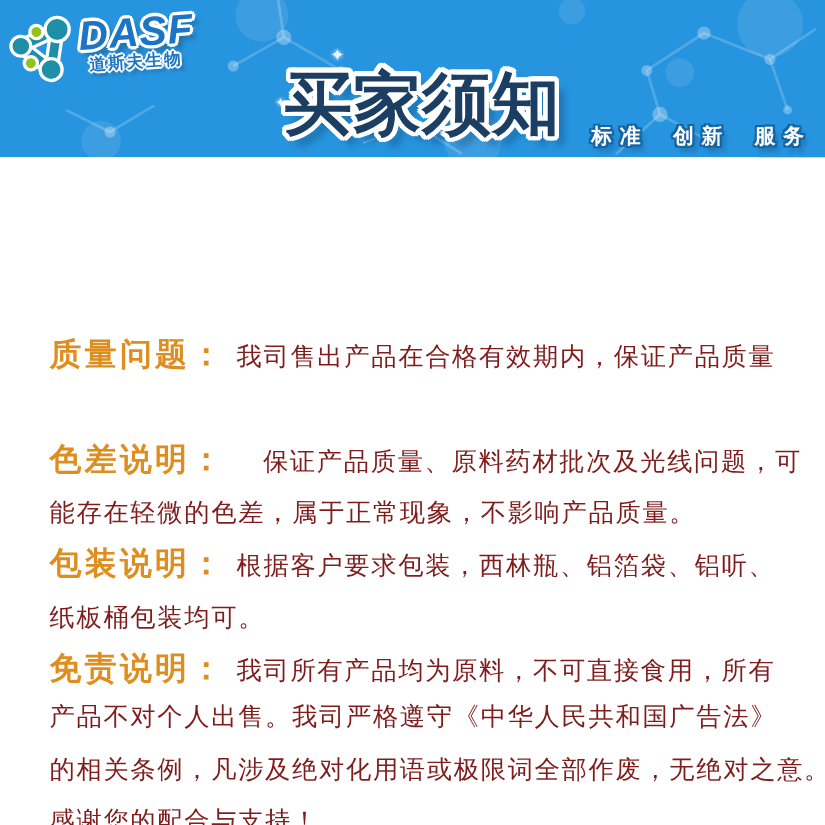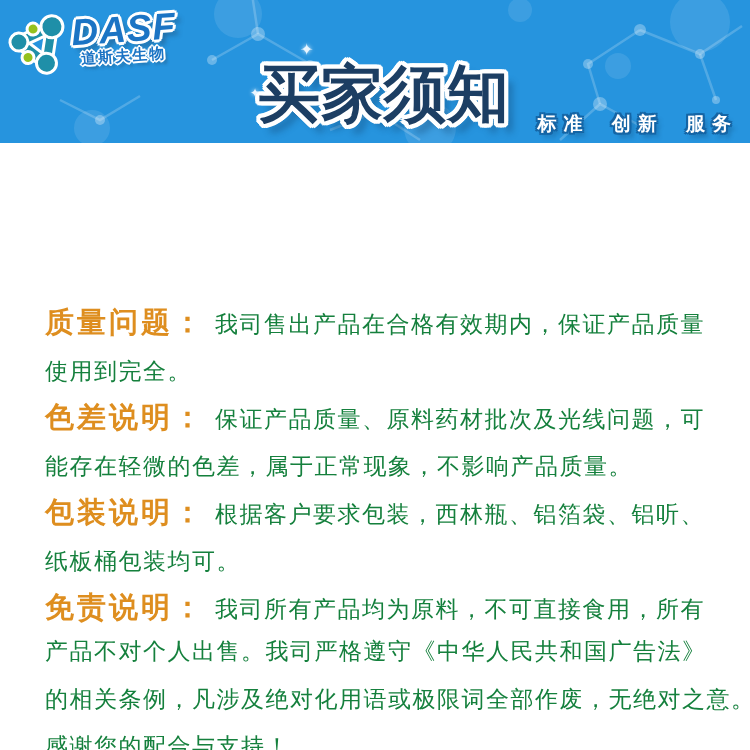--- a/index.html
+++ b/index.html
@@ -63,25 +63,25 @@
   .notice{position:absolute;left:0;top:143px;width:690px;height:607px;background:#fff;}
   .row{
     position:absolute;left:45px;right:18px;display:flex;align-items:baseline;
     white-space:nowrap;
   }
   .sec-label{
     font-size:29px;font-weight:bold;color:#DE8E1F;letter-spacing:3px;
     font-family:"Liberation Serif",serif;margin-right:10px;flex:none;
   }
   .sec-text{
-    font-size:23px;color:#15803d;letter-spacing:1.5px;
+    font-size:23px;color:#7f1d1d;letter-spacing:1.5px;
     font-family:"Liberation Serif",serif;
   }
   .r-s1-1{top:160px;} .r-s1-2{top:213px;}
-  .r-s2-1{top:255px;} .r-s2-2{top:308px;text-align:center;}
+  .r-s2-1{top:255px;gap:24px;} .r-s2-2{top:308px;text-align:center;}
   .r-s3-1{top:350px;} .r-s3-2{top:403px;}
   .r-s4-1{top:445px;} .r-s4-2{top:493px;} .r-s4-3{top:541px;} .r-s4-4{top:588px;}
 </style>
 </head>
 <body>
 
 <div class="page">
 
   <div class="header">
 
@@ -151,23 +151,20 @@
       <span>服务</span>
     </div>
   </div>
 
   <div class="notice">
 
     <div class="row r-s1-1">
       <span class="sec-label">质量问题：</span>
       <span class="sec-text">我司售出产品在合格有效期内，保证产品质量</span>
     </div>
-    <div class="row r-s1-2">
-      <span class="sec-text">使用到完全。</span>
-    </div>
 
     <div class="row r-s2-1">
       <span class="sec-label">色差说明：</span>
       <span class="sec-text">保证产品质量、原料药材批次及光线问题，可</span>
     </div>
     <div class="row r-s2-2">
       <span class="sec-text">能存在轻微的色差，属于正常现象，不影响产品质量。</span>
     </div>
 
     <div class="row r-s3-1">

